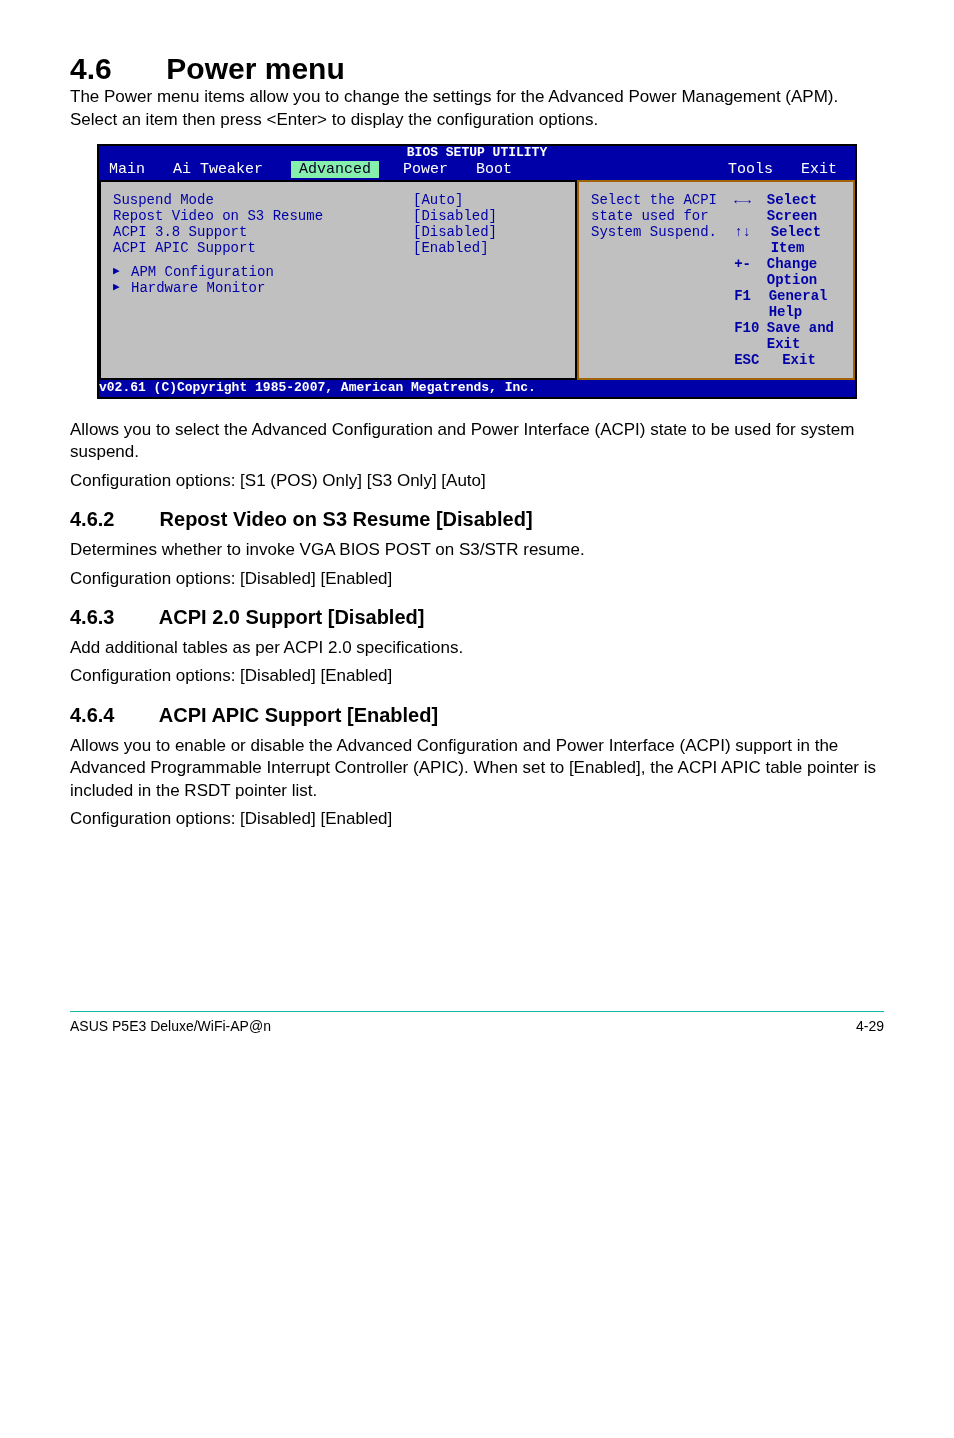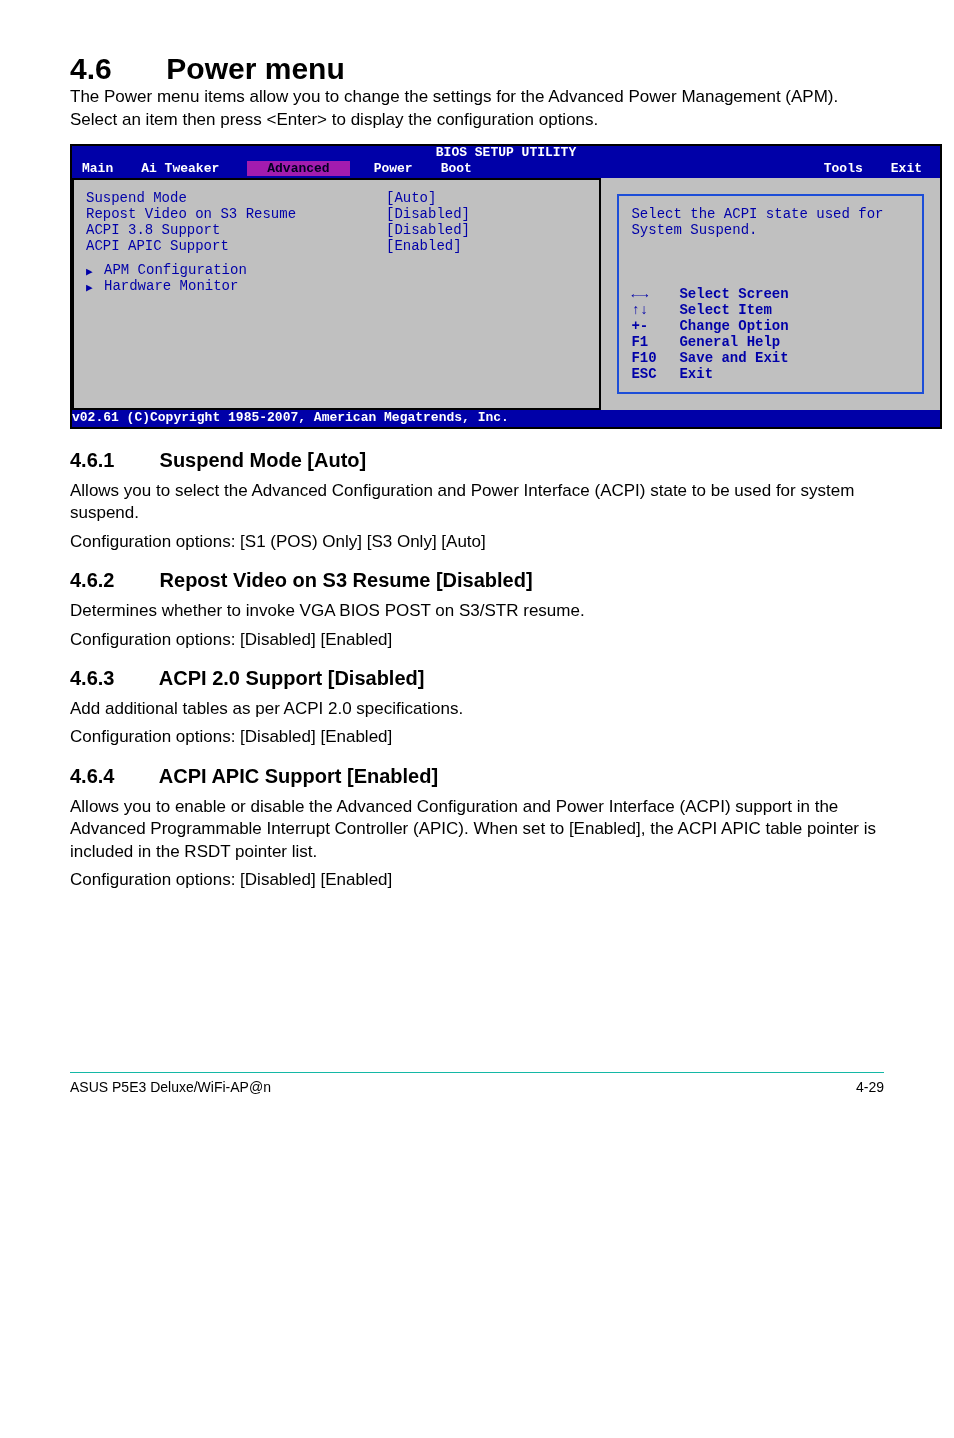--- a/index.html
+++ b/index.html
@@ -22,77 +22,77 @@
     h1.section-title .num { display:inline-block; min-width:88px; }
 
     p.intro {
       font-size: 17px;
       line-height: 1.35;
       margin-bottom: 12px;
     }
 
     
     .bios {
-      width: 872px;
+      width: 760px;
       margin: 0 auto 20px auto;
       font-family: "Courier New", Courier, monospace;
       font-size: 14px;
       border: 2px solid #000;
     }
     .bios-title-row {
       background: #0000a8;
       color: #fff;
       text-align: center;
       font-weight: bold;
       padding: 0;
       line-height: 1.15;
       font-size: 13px;
     }
     .bios-menu {
       background: #0000a8;
       color: #fff;
-      font-weight: bold;
+      font-weight: normal;
       padding: 0 10px 2px 10px;
       display: flex;
-      font-size: 13px;
+      font-size: 15px;
     }
     .bios-menu .mi { padding-right: 28px;}
     .bios-menu .mi.sel {
-      background: #a21caf;
+      background: #86efac;
       color: #002;
-      padding:0 20px;
+      padding:0 8px;
       margin-right: 24px;
     }
     .bios-menu .gap { flex:1; }
 
     .bios-body {
       display: flex;
       align-items: stretch;
       background: #c0c0c0;
     }
     .bios-left {
       flex: 1.8;
       border: 2px solid #000;
       margin: 0;
       padding: 10px 12px 40px 12px;
     }
-    .bios-left .row { display:flex;align-items:flex-end; }
+    .bios-left .row { display:flex; }
     .bios-left .lbl { color:#0000a8; width: 300px; }
     .bios-left .val { color:#0000a8; }
     .bios-left .tri { color:#0000a8; width: 18px; font-size:11px; }
     .bios-left .sub { color:#0000a8; }
 
     .bios-right {
       flex: 1;
-      border: 2px solid #1d4ed8;
-      margin: 16px;
+      border: 2px solid #a16207;
+      margin: 0;
       padding: 10px 12px 10px 12px;
       color: #0000a8;
       display:flex;
-      flex-direction: column;
+      flex-direction: row;
     }
     .bios-right .help { color:#0000a8; margin-bottom: 48px; }
     .bios-right .keys { font-weight: bold; margin-top:auto;}
     .bios-right .keyrow { display:flex; }
     .bios-right .ksym { width:48px; }
 
     .bios-foot {
       background: #0000a8;
       color:#fff;
       text-align:left;
@@ -208,24 +208,20 @@
           <div class="keyrow">
               <span class="ksym">ESC</span>
               <span>Exit</span>
             </div>
         </div>
       </div>
     </div>
     <div class="bios-foot">v02.61 (C)Copyright 1985-2007, American Megatrends, Inc.</div>
   </div>
 
-  <h2 class="sub">
-    <span class="snum">4.6.1</span>
-    <span>Suspend Mode [Auto]</span>
-  </h2>
   <p class="body">Allows you to select the Advanced Configuration and Power Interface (ACPI) state to be used for system suspend.</p>
   <p class="body">Configuration options: [S1 (POS) Only] [S3 Only] [Auto]</p>
 
   <h2 class="sub">
     <span class="snum">4.6.2</span>
     <span>Repost Video on S3 Resume [Disabled]</span>
   </h2>
   <p class="body">Determines whether to invoke VGA BIOS POST on S3/STR resume.</p>
   <p class="body">Configuration options: [Disabled] [Enabled]</p>
 

